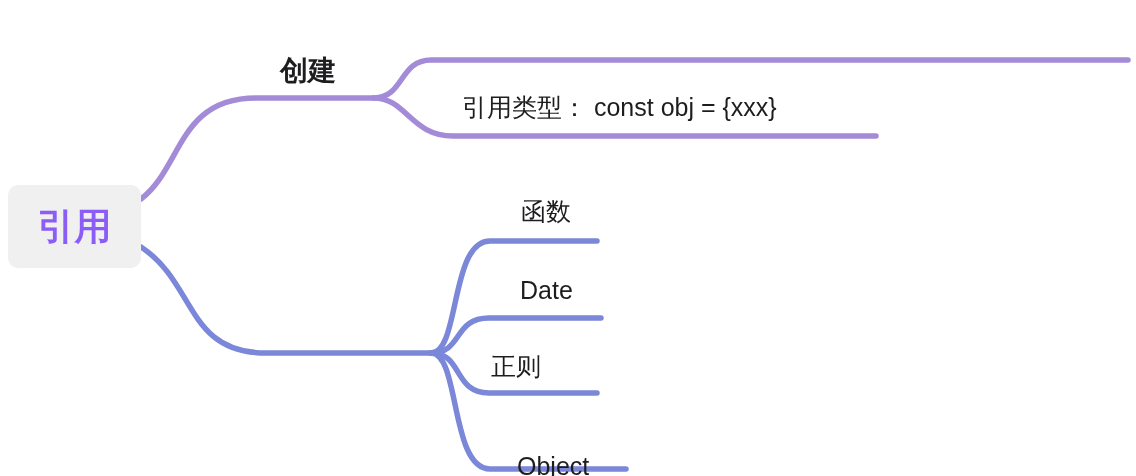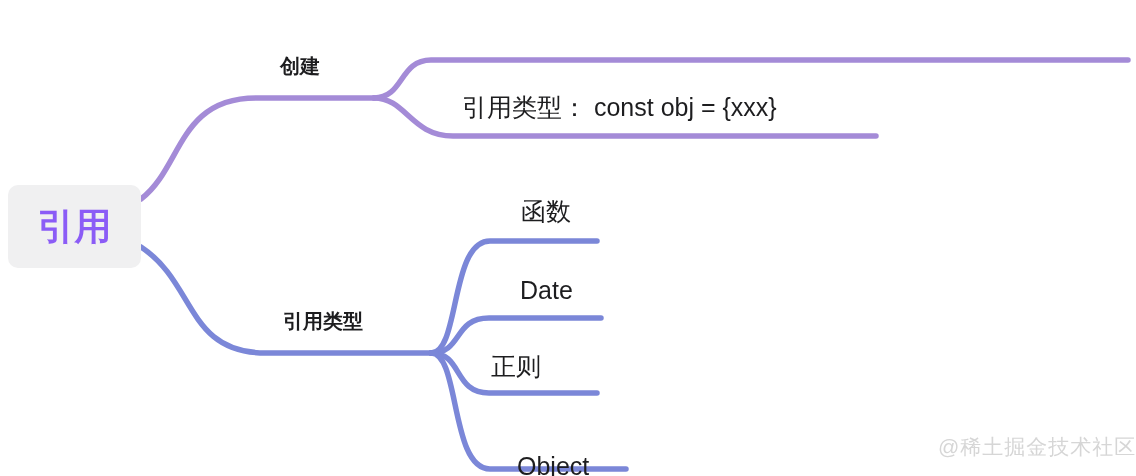--- a/index.html
+++ b/index.html
@@ -44,21 +44,21 @@
     background: #f0f0f1;
     border-radius: 10px;
     display: flex;
     align-items: center;
     justify-content: center;
     font-size: 37px;
     font-weight: 700;
     color: #8b5cf6;
   }
   .branch-label {
-    font-size: 20px;
+    font-size: 28px;
     font-weight: 700;
   }
   .leaf-label {
     font-size: 25px;
     font-weight: 400;
   }
   .watermark {
     position: absolute;
     left: 938px;
     top: 433px;
@@ -92,25 +92,23 @@
     <path d="M 431 353 C 460 353 450 469 490 469 L 626 469" stroke="#7b87d8"></path>
   </svg>
 
   <div class="root-node">引用</div>
 
   <div class="node-label branch-label" style="left:280px; top:55px;">创建</div>
 
 
   <div class="node-label leaf-label" style="left:462px; top:93px;">引用类型： const obj = {xxx}</div>
 
-  <div class="node-label branch-label" style="left:283px; top:310px;">引用类型</div>
 
   <div class="node-label leaf-label" style="left:521px; top:197px;">函数</div>
 
   <div class="node-label leaf-label" style="left:520px; top:276px;">Date</div>
 
   <div class="node-label leaf-label" style="left:491px; top:352px;text-align:center;">正则</div>
 
   <div class="node-label leaf-label" style="left:517px; top:428px;margin-top:24px;">Object</div>
 
-  <div class="watermark">@稀土掘金技术社区</div>
 
 </div>
 
 </body></html>

